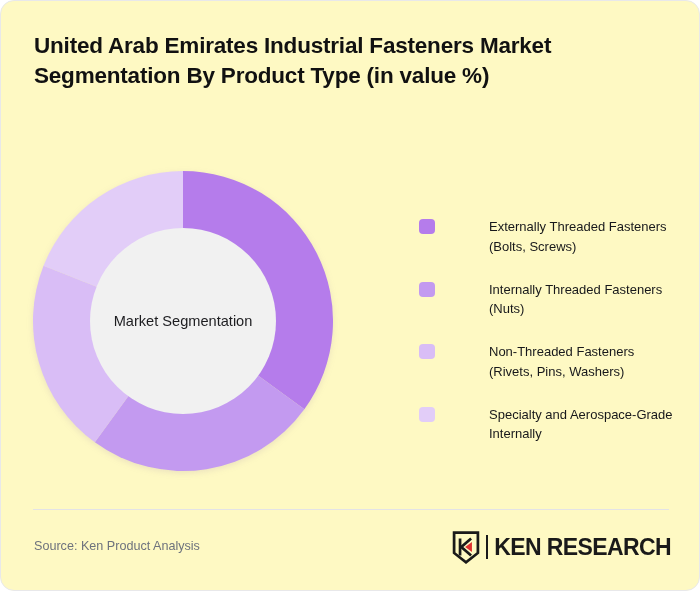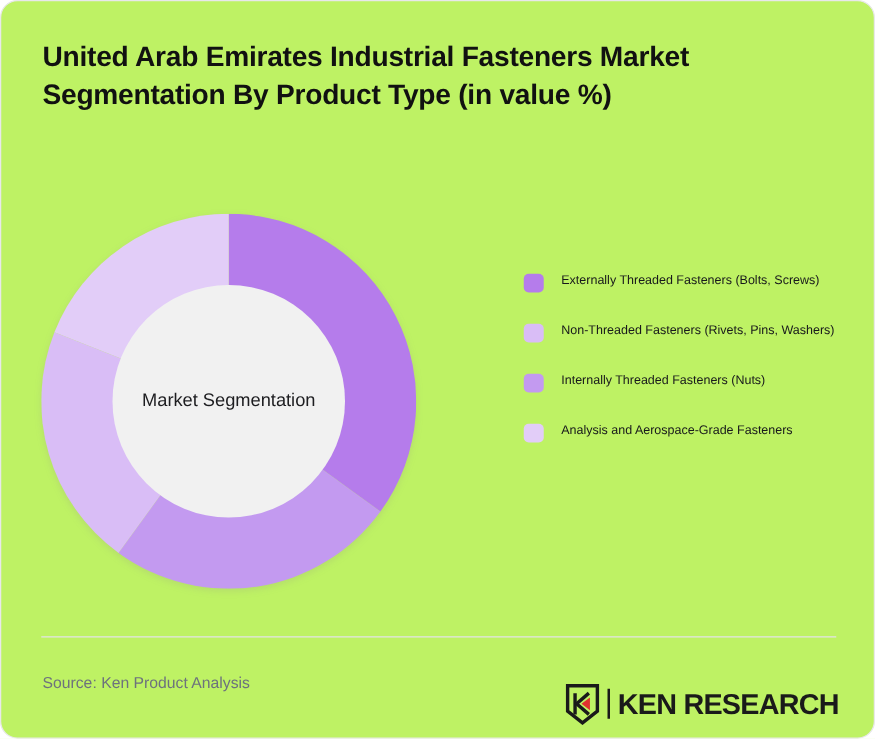--- a/index.html
+++ b/index.html
@@ -11,21 +11,21 @@
     width: 700px;
     height: 591px;
     font-family: "Liberation Sans", sans-serif;
     overflow: hidden;
   }
   .card {
     position: relative;
     box-sizing: border-box;
     width: 700px;
     height: 591px;
-    background: #bef264;
+    background: #fef9c3;
     border: 1px solid #e8e8ea;
     border-radius: 14px;
     overflow: hidden;
   }
   .header {
     position: absolute;
     left: 33px;
     top: 30px;
     width: 620px;
   }
@@ -97,23 +97,24 @@
   }
   .swatch {
     flex: 0 0 auto;
     width: 16px;
     height: 15px;
     border-radius: 4px;
     margin-top: 2px;
     margin-right: 14px;
   }
   .legend-label {
-    font-size: 10px;
+    font-size: 13px;
     line-height: 1.52;
     color: #17181b;
+    margin-left: 40px;
   }
   .divider {
     position: absolute;
     left: 32px;
     top: 508px;
     width: 636px;
     height: 1px;
     background: #e3e3e6;
   }
   .footer {
@@ -126,21 +127,21 @@
   .source {
     position: absolute;
     left: 33px;
     top: 18px;
     font-size: 12.6px;
     color: #6d727d;
   }
   .brand {
     position: absolute;
     right: 30px;
-    top: 25px;
+    top: 9px;
     display: flex;
     align-items: center;
     justify-content: center;
   }
   .brand-mark {
     width: 34px;
     height: 34px;
     margin-right: 3px;
   }
   .brand-rule {
@@ -182,30 +183,30 @@
         <span>Market Segmentation</span>
       </div>
     </div>
 
     <div class="legend" id="legend">
         <div class="legend-item">
           <span class="swatch" style="background: rgb(181, 124, 235);"></span>
           <span class="legend-label">Externally Threaded Fasteners (Bolts, Screws)</span>
         </div>
         <div class="legend-item">
+          <span class="swatch" style="background: rgb(195, 154, 240);"></span>
+          <span class="legend-label">Internally Threaded Fasteners (Nuts)</span>
+        </div>
+        <div class="legend-item">
           <span class="swatch" style="background: rgb(217, 189, 246);"></span>
           <span class="legend-label">Non-Threaded Fasteners (Rivets, Pins, Washers)</span>
         </div>
         <div class="legend-item">
-          <span class="swatch" style="background: rgb(195, 154, 240);"></span>
-          <span class="legend-label">Internally Threaded Fasteners (Nuts)</span>
-        </div>
-        <div class="legend-item">
           <span class="swatch" style="background: rgb(226, 205, 248);"></span>
-          <span class="legend-label">Analysis and Aerospace-Grade Fasteners</span>
+          <span class="legend-label">Specialty and Aerospace-Grade Internally</span>
         </div>
       </div>
 
   </div>
 
   <div class="divider"></div>
 
   <div class="footer">
     <div class="source">Source: Ken Product Analysis</div>
     <div class="brand">

